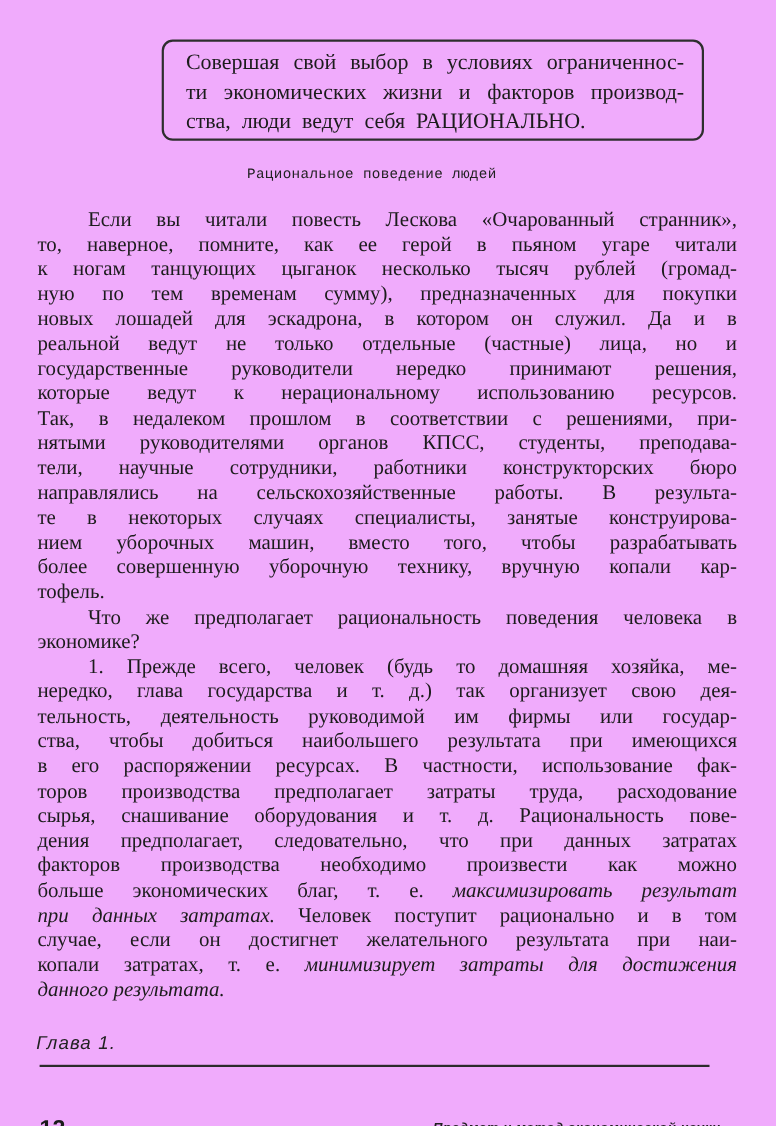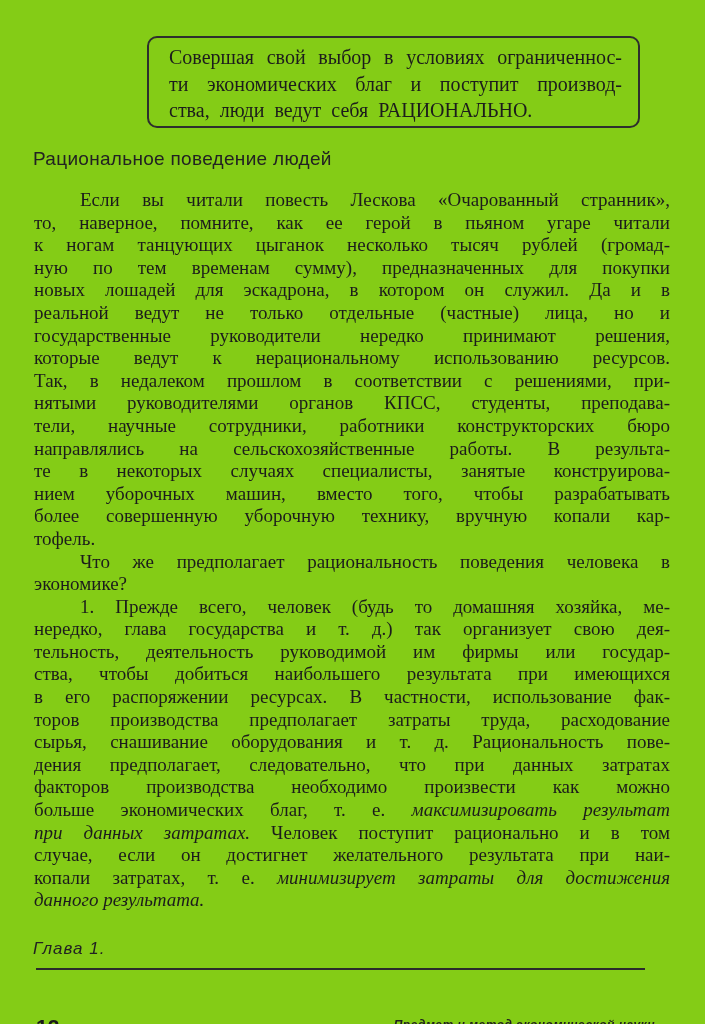--- a/index.html
+++ b/index.html
@@ -1,38 +1,38 @@
 <!DOCTYPE html>
 <html lang="ru"><head>
 <meta charset="utf-8">
 <style>
   html,body{margin:0;padding:0;}
   body{background:#e8e8e8;}
   .page{
     position:relative;
     width:705px;height:1024px;
-    background:#84cc16;
+    background:#f0abfc;
     color:#1c1c1c;
     overflow:hidden;
     font-family:"Liberation Serif","DejaVu Serif",serif;
   }
   .callout{
     position:absolute;left:147px;top:36px;width:493px;height:92px;
     box-sizing:border-box;
     border:2px solid #2e2e2e;border-radius:10px;
     padding:6px 16px 0 20px;
     font-size:20px;line-height:26.5px;
   }
   .callout .jline{text-align:justify;text-align-last:justify;}
   .callout .jline.last{text-align-last:left;word-spacing:5px;}
   .heading{
     position:absolute;left:33px;top:147px;width:610px;
-    text-align:left;
-    font-family:Liberation Sans, sans-serif;
-    font-size:19px;line-height:23px;letter-spacing:0.3px;
+    text-align:center;
+    font-family:Liberation Mono, monospace;
+    font-size:13px;line-height:23px;letter-spacing:0.3px;
     color:#222;
   }
   .body-text{
     position:absolute;left:34px;top:189px;width:636px;
     font-size:19px;line-height:22.6px;
   }
   .body-text .jline{text-align:justify;text-align-last:justify;}
   .body-text .jline.last{text-align-last:left;}
   .body-text .jline.ind{padding-left:46px;}
   .it{font-style:italic;}
@@ -61,21 +61,21 @@
   }
 </style>
 </head>
 <body>
 
 <div class="page">
 
   <div class="callout">
     <div class="callout-text">
         <div class="jline"><span>Совершая свой выбор в условиях ограниченнос-</span></div>
-        <div class="jline"><span>ти экономических благ и поступит производ-</span></div>
+        <div class="jline"><span>ти экономических жизни и факторов производ-</span></div>
         <div class="jline last"><span>ства, люди ведут себя РАЦИОНАЛЬНО.</span></div>
       </div>
   </div>
 
   <div class="heading">Рациональное поведение людей</div>
 
   <div class="body-text">
       <div class="jline ind"><span>Если вы читали повесть Лескова «Очарованный странник»,</span></div>
       <div class="jline"><span>то, наверное, помните, как ее герой в пьяном угаре читали</span></div>
       <div class="jline"><span>к ногам танцующих цыганок несколько тысяч рублей (громад-</span></div>

